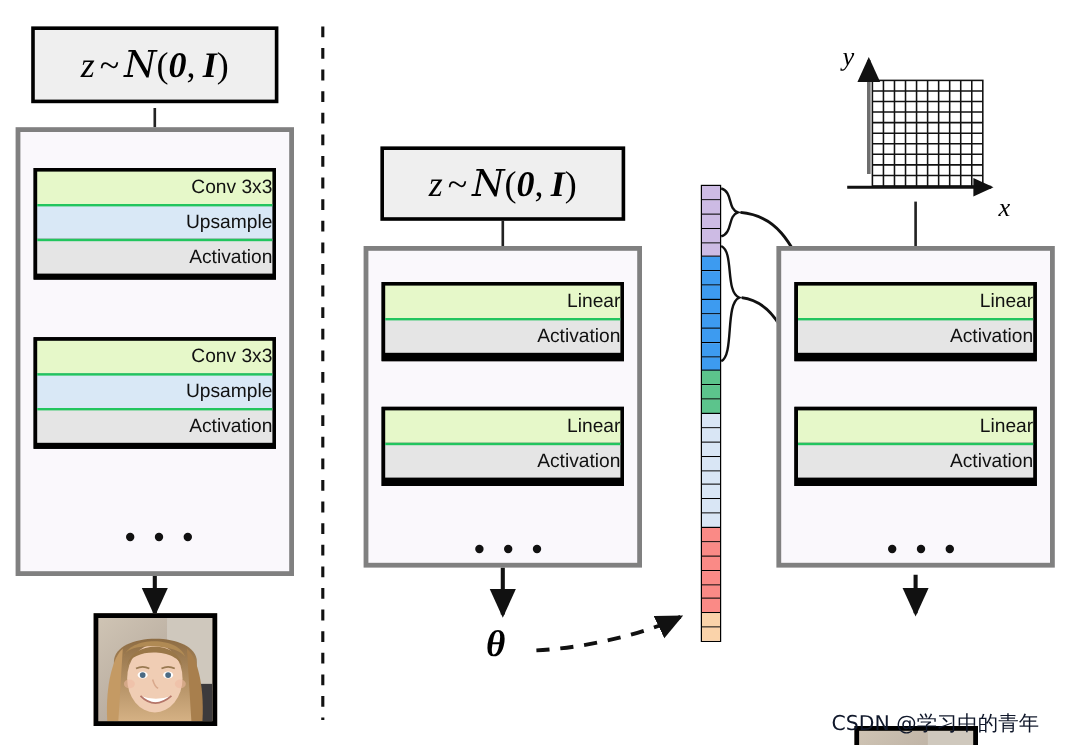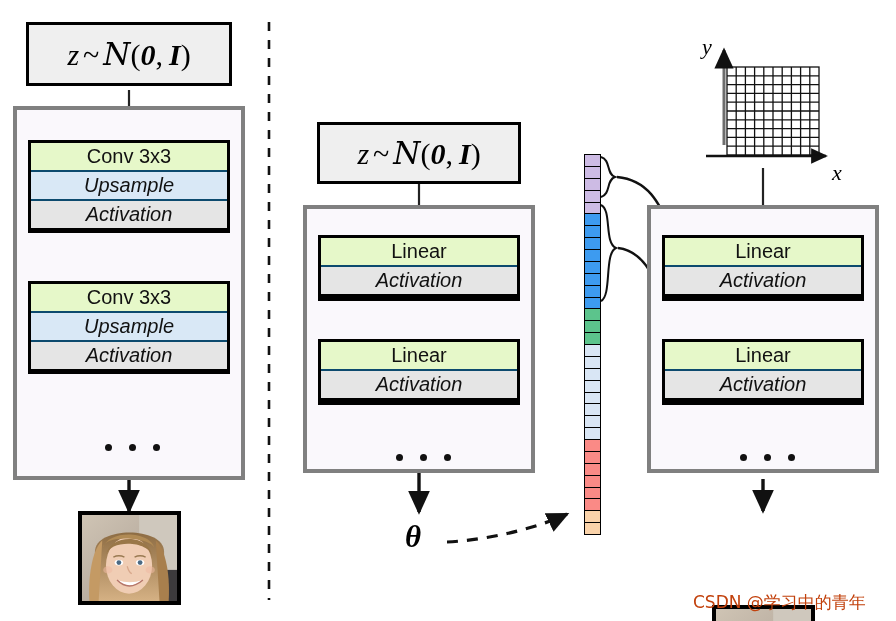--- a/index.html
+++ b/index.html
@@ -45,28 +45,28 @@
     border: 4px solid #808080;
   }
 
   
   .group {
     border: 3px solid #000;
     background: #000;
   }
   .layer {
     font-family: "Liberation Sans", sans-serif;
-    font-size: 20px;
+    font-size: 16px;
     color: #111;
-    text-align: center;
+    text-align: right;
     line-height: 27px;
     height: 27px;
     background: #fff;
   }
-  .layer + .layer { border-top: 2px solid #0c4a6e; font-style: italic; }
+  .layer + .layer { border-top: 2px solid #22c55e; }
   .c-green  { background: #e6f8c9; }
   .c-blue   { background: #d9e8f6; }
   .c-orange { background: #e5e5e5; }
 
   
   .dots {
     display: flex;
     gap: 17px;
     align-items: center;
     justify-content: center;
@@ -108,21 +108,21 @@
   .photo {
     border: 4px solid #000;
     overflow: hidden;
     position: relative;
     background: #cdbca8;
   }
   .photo svg { display: block; width: 100%; height: 100%; }
 
   
   .watermark {
-    color: #c2410c;
+    color: #0f172a;
     font-size: 17px;
     font-family: "DejaVu Sans", sans-serif;
     white-space: nowrap;
   }
 </style>
 </head>
 <body>
 
 <div id="canvas">
 

